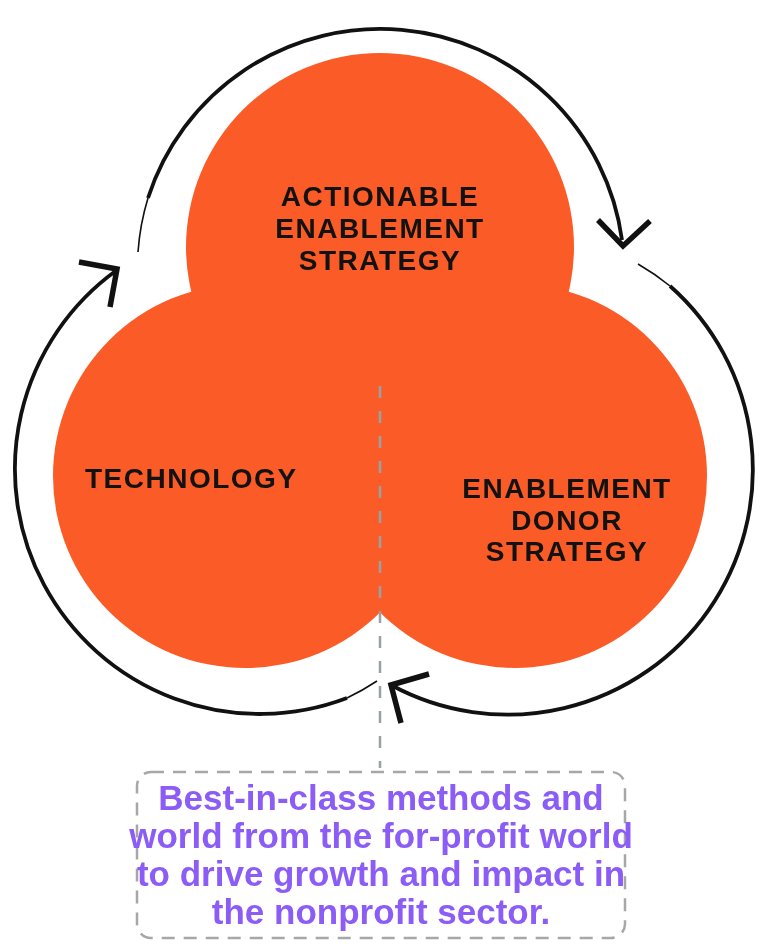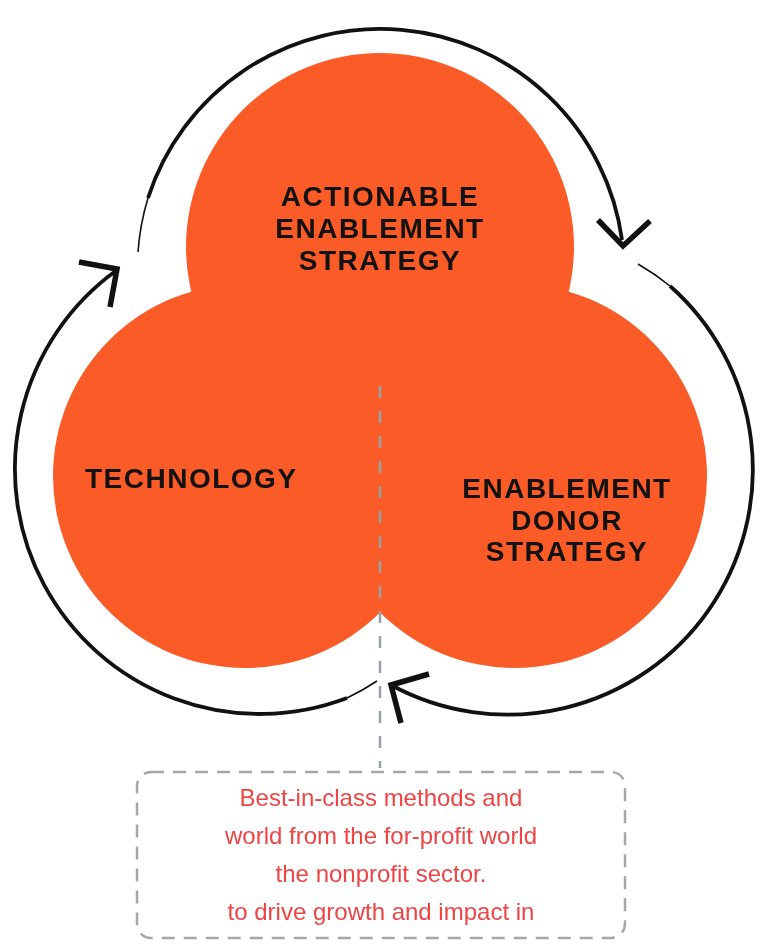--- a/index.html
+++ b/index.html
@@ -54,23 +54,23 @@
     position: absolute;
     left: 136px;
     top: 771px;
     width: 490px;
     height: 168px;
     display: flex;
     flex-direction: column;
     align-items: center;
     justify-content: center;
     text-align: center;
-    color: #ef4444;
-    font-size: 24px;
-    font-weight: 400;
+    color: #8b5cf6;
+    font-size: 35px;
+    font-weight: 700;
   }
   .callout .line { line-height: 38px; white-space: nowrap; }
 </style>
 </head>
 <body>
 
 <div class="stage">
 
   <svg class="diagram" width="761" height="946" viewBox="0 0 761 946" xmlns="http://www.w3.org/2000/svg">
 
@@ -118,17 +118,17 @@
 
   <div class="label label-right">
     <div class="line">ENABLEMENT</div>
     <div class="line">DONOR</div>
     <div class="line">STRATEGY</div>
   </div>
 
   <div class="callout">
     <div class="line">Best-in-class methods and</div>
     <div class="line">world from the for-profit world</div>
+    <div class="line">to drive growth and impact in</div>
     <div class="line">the nonprofit sector.</div>
-    <div class="line">to drive growth and impact in</div>
   </div>
 
 </div>
 
 </body></html>

